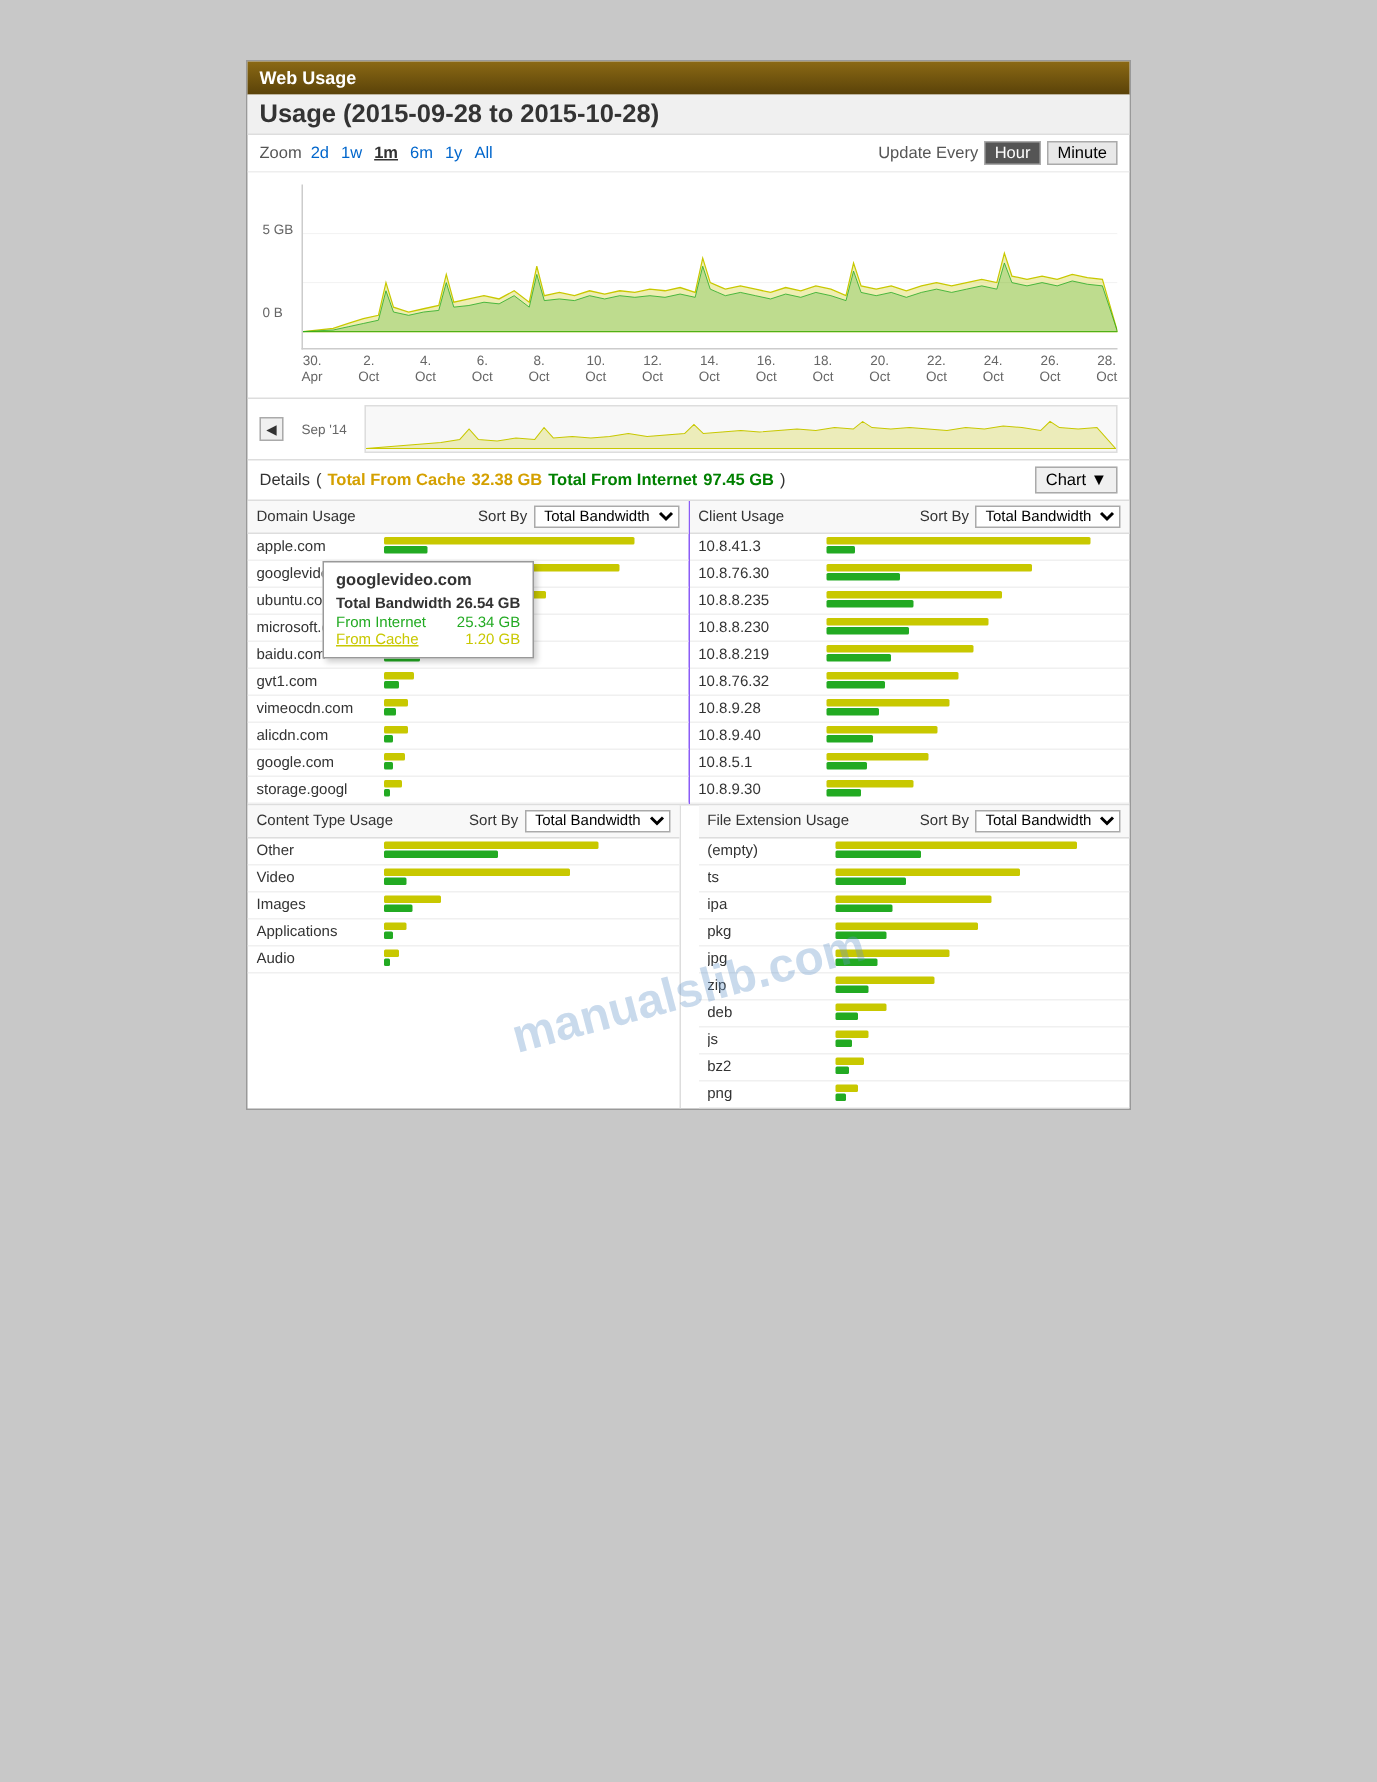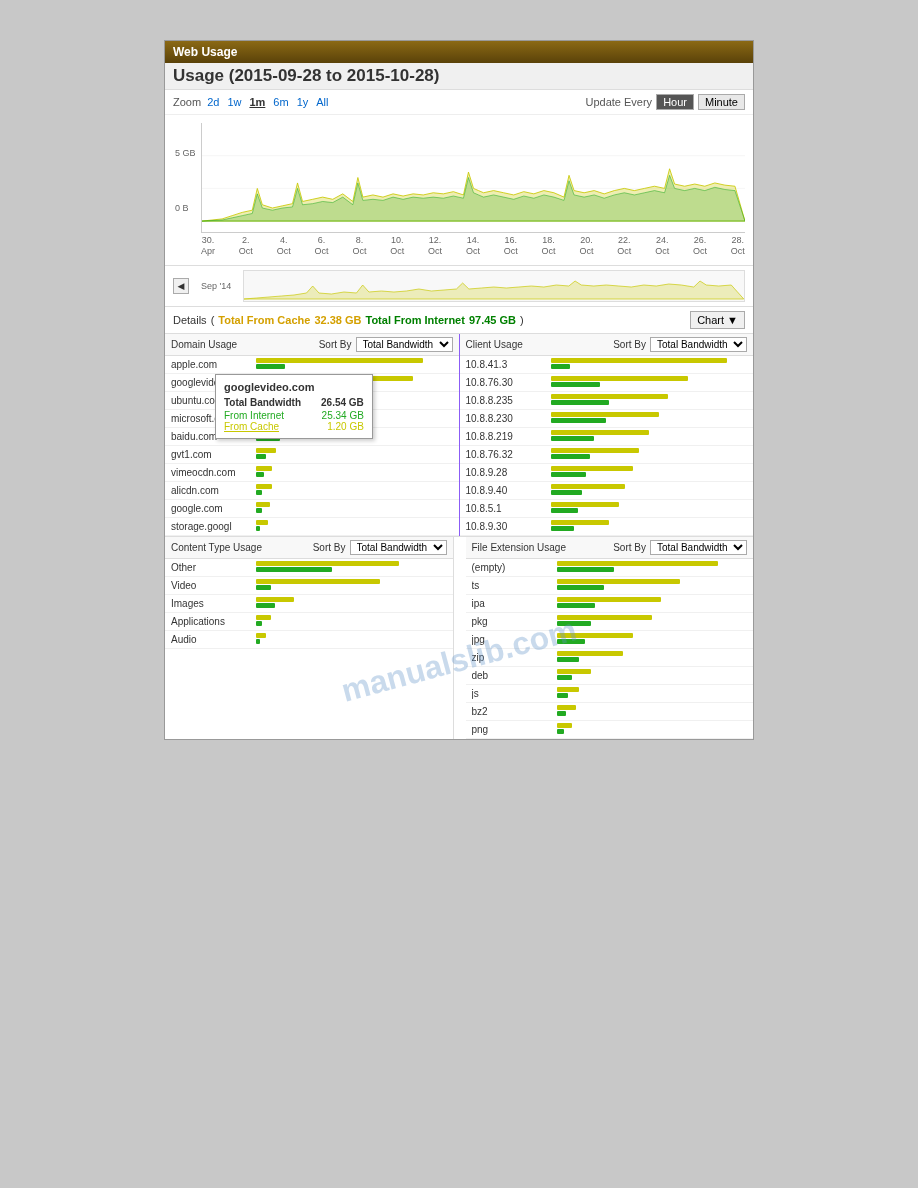--- a/index.html
+++ b/index.html
@@ -409,21 +409,21 @@
           <div class="usage-row" style="position:relative;">
             <span class="usage-label">googlevideo.</span>
             <div class="bar-container">
               <div class="bar-internet" style="width:80%"></div>
               <div class="bar-cache" style="width:18%"></div>
             </div>
 
             <div class="tooltip-box">
               <div class="tooltip-domain">googlevideo.com</div>
               <div class="tooltip-total">
-                <span>Total Bandwidth</span> <span style="float:right; margin-left:20px;">26.54 GB</span>
+                <span>Total Bandwidth</span> <span style="float:right; margin-left:3px;">26.54 GB</span>
               </div>
               <div class="tooltip-internet">
                 <span>From Internet</span> <span style="float:right; margin-left:20px;">25.34 GB</span>
               </div>
               <div class="tooltip-cache">
                 <span>From Cache</span> <span style="float:right; margin-left:20px;">1.20 GB</span>
               </div>
             </div>
           </div>
           <div class="usage-row">

